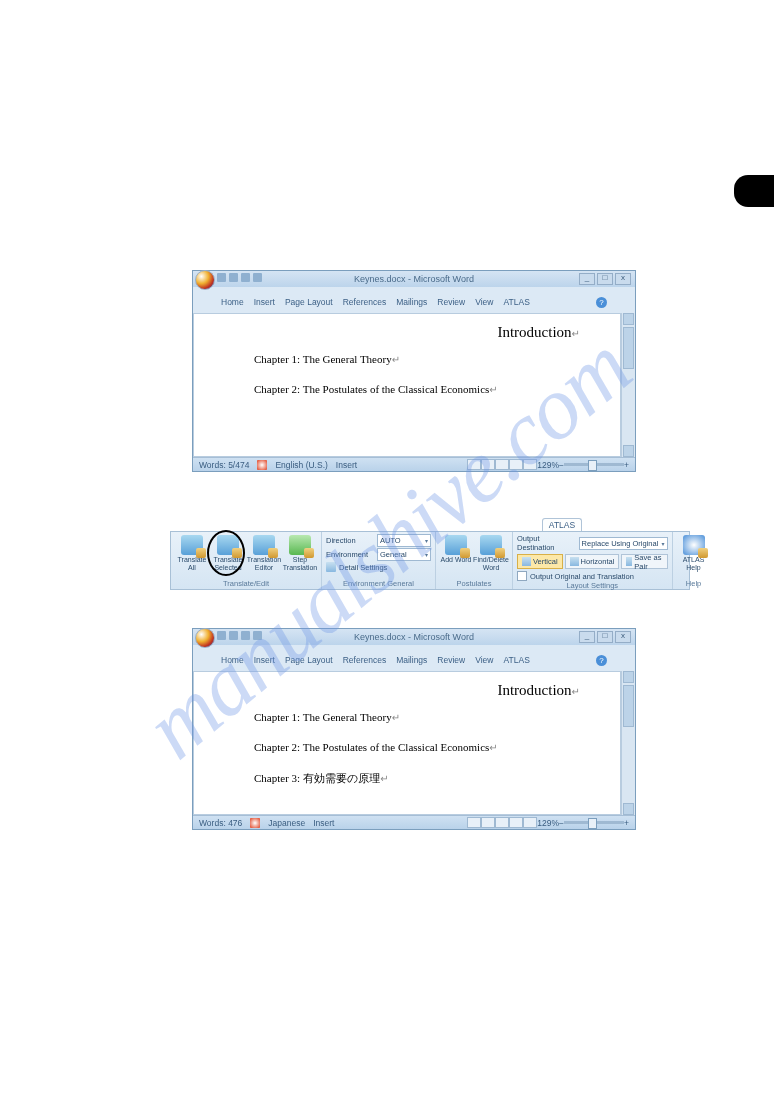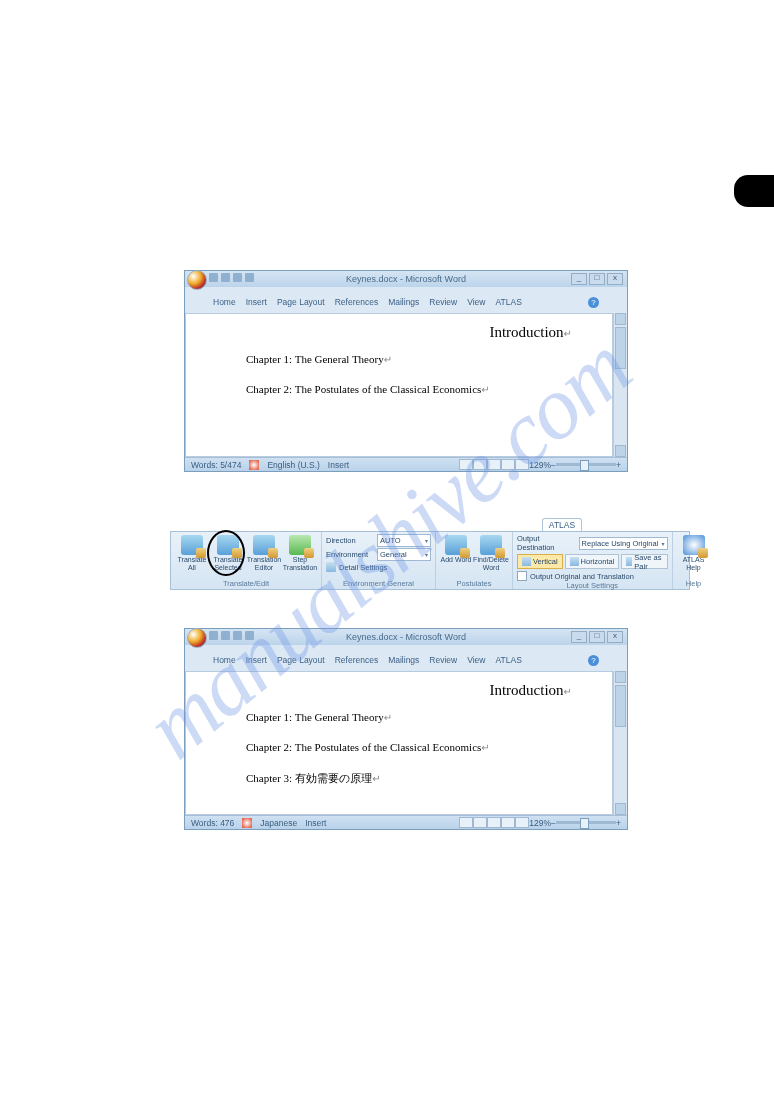--- a/index.html
+++ b/index.html
@@ -33,21 +33,21 @@
     font-family: Georgia, serif;
     white-space: nowrap;
     pointer-events: none;
     z-index: 50;
     letter-spacing: -2px;
   }
 
   
   .word-window {
     position: absolute;
-    left: 184px;
+    left: 192px;
     width: 442px;
     border: 1px solid #7b9ebd;
     background: #cfe0f0;
     box-shadow: 0 0 0 1px #b6c9dd inset;
   }
   .ww1 { top: 270px; height: 200px; }
   .ww2 { top: 628px; height: 200px; }
 
   .titlebar {
     height: 16px;

